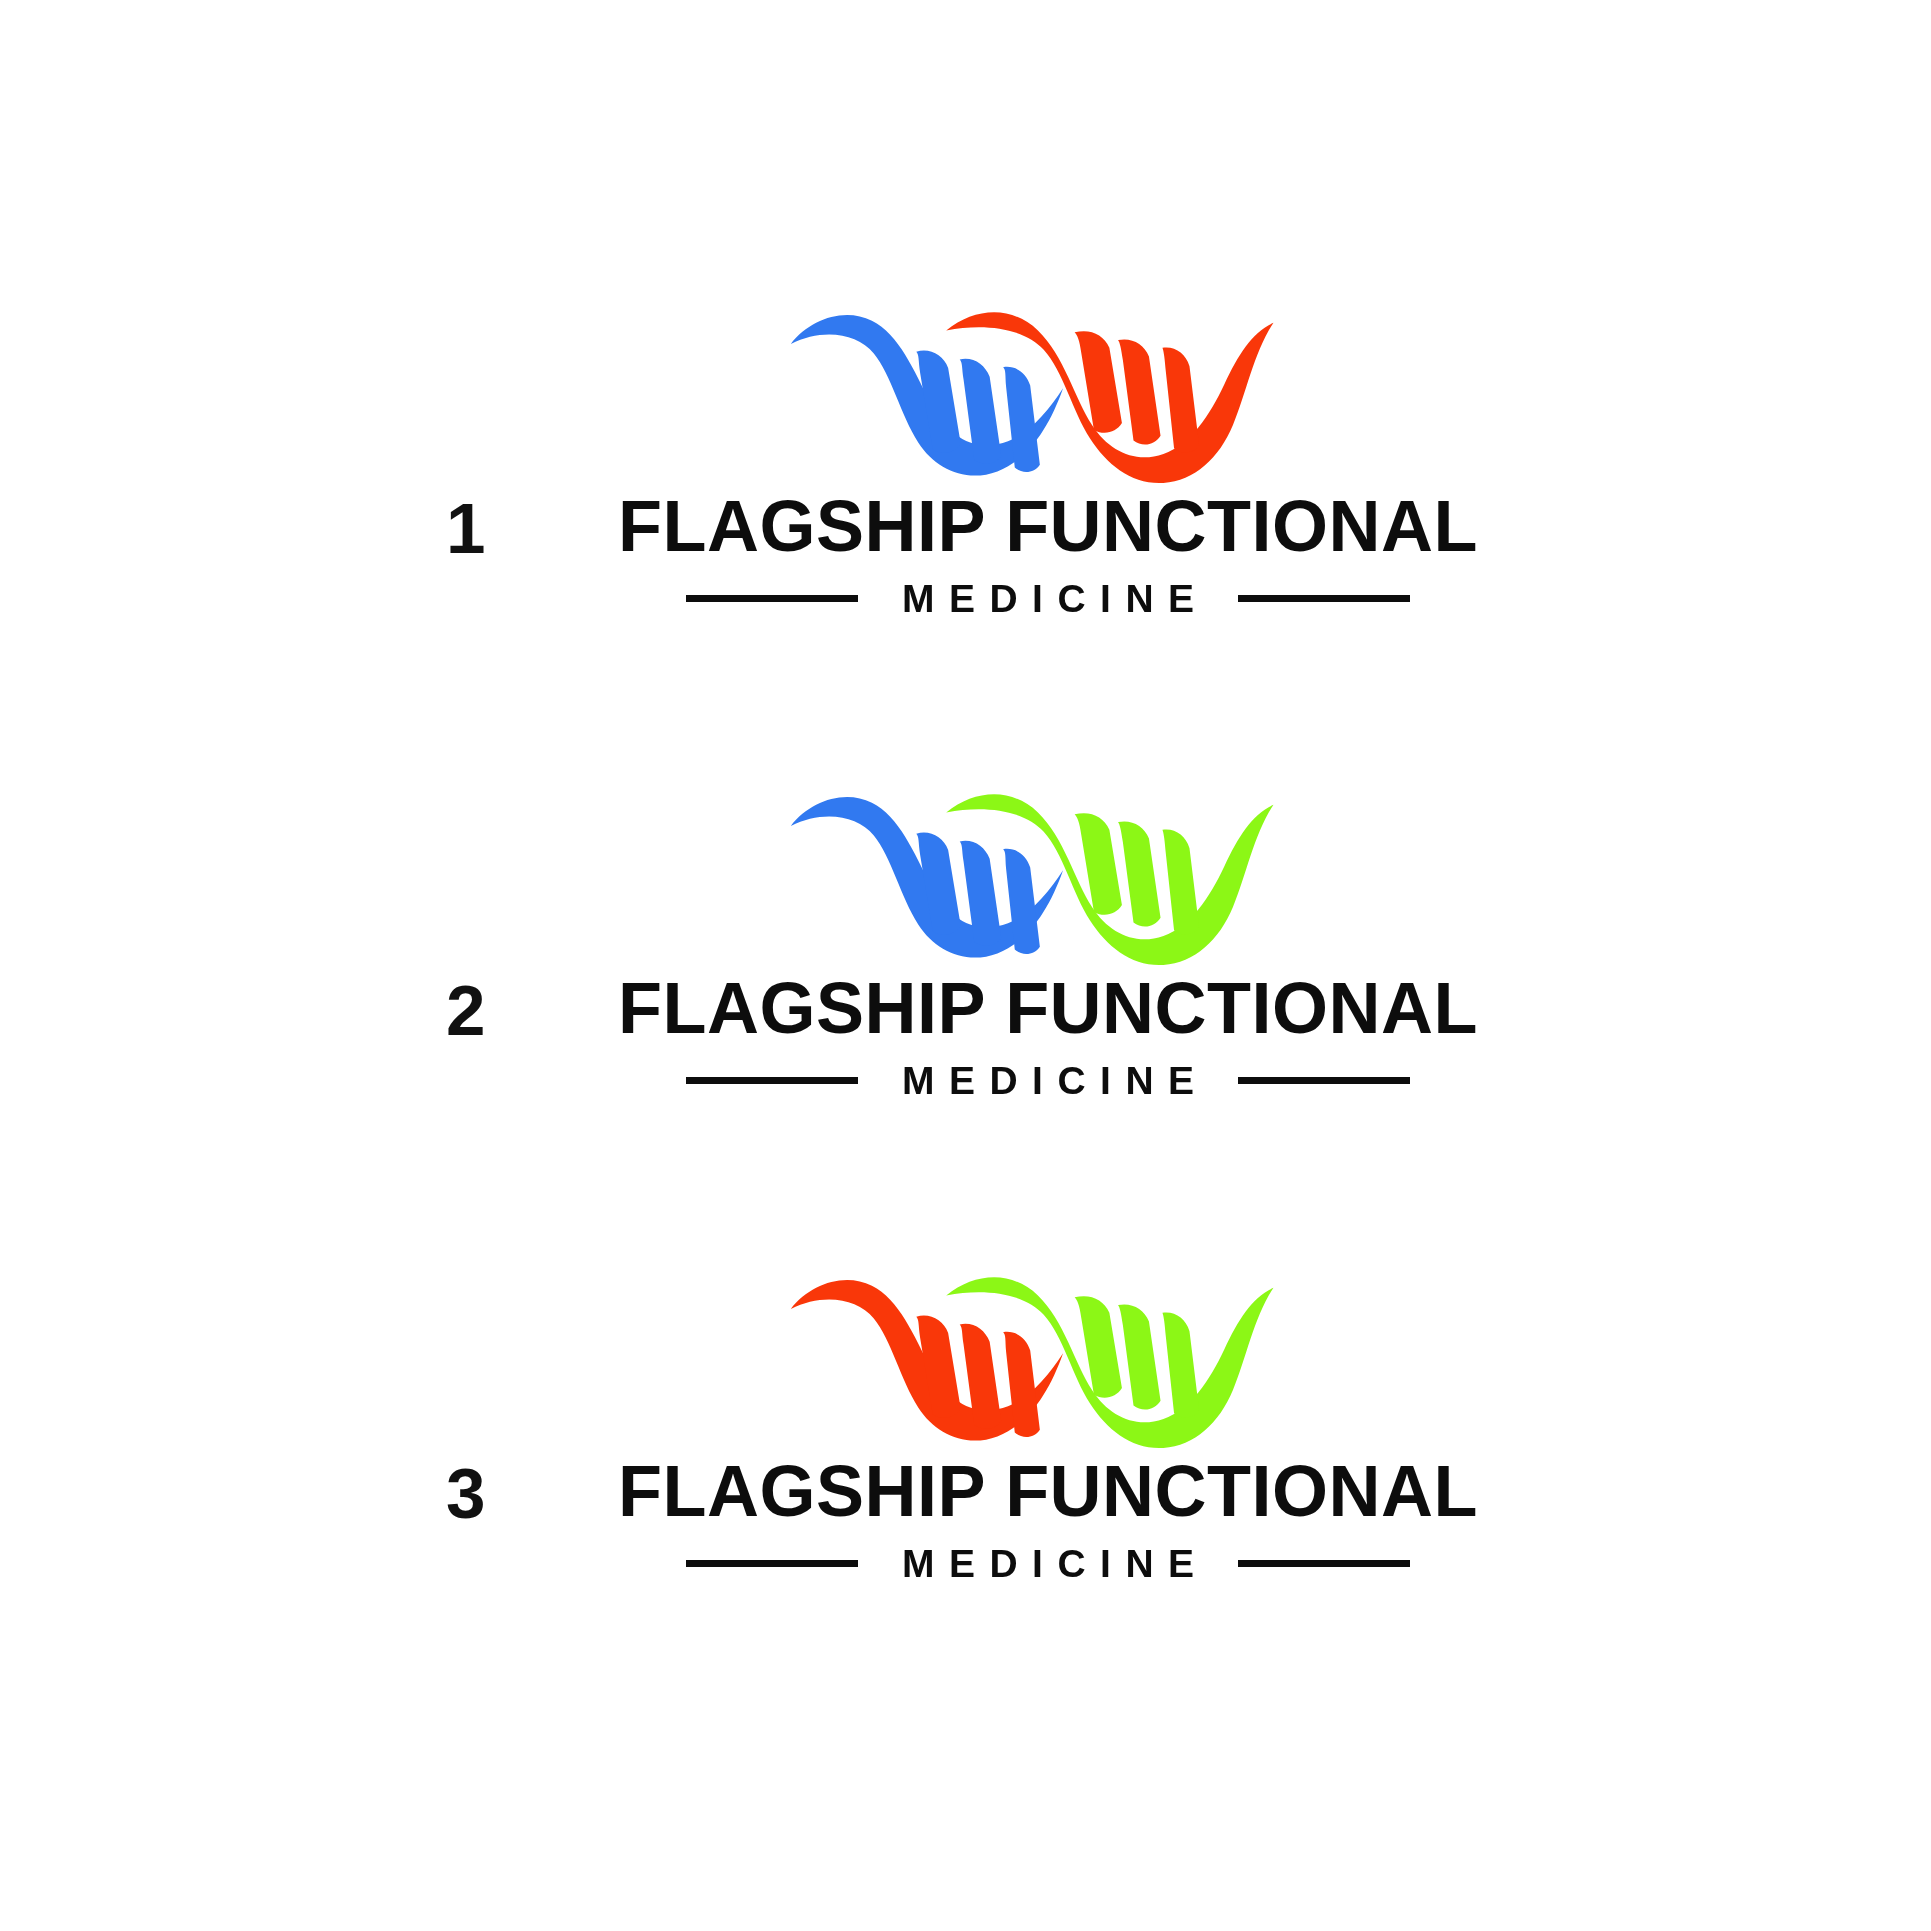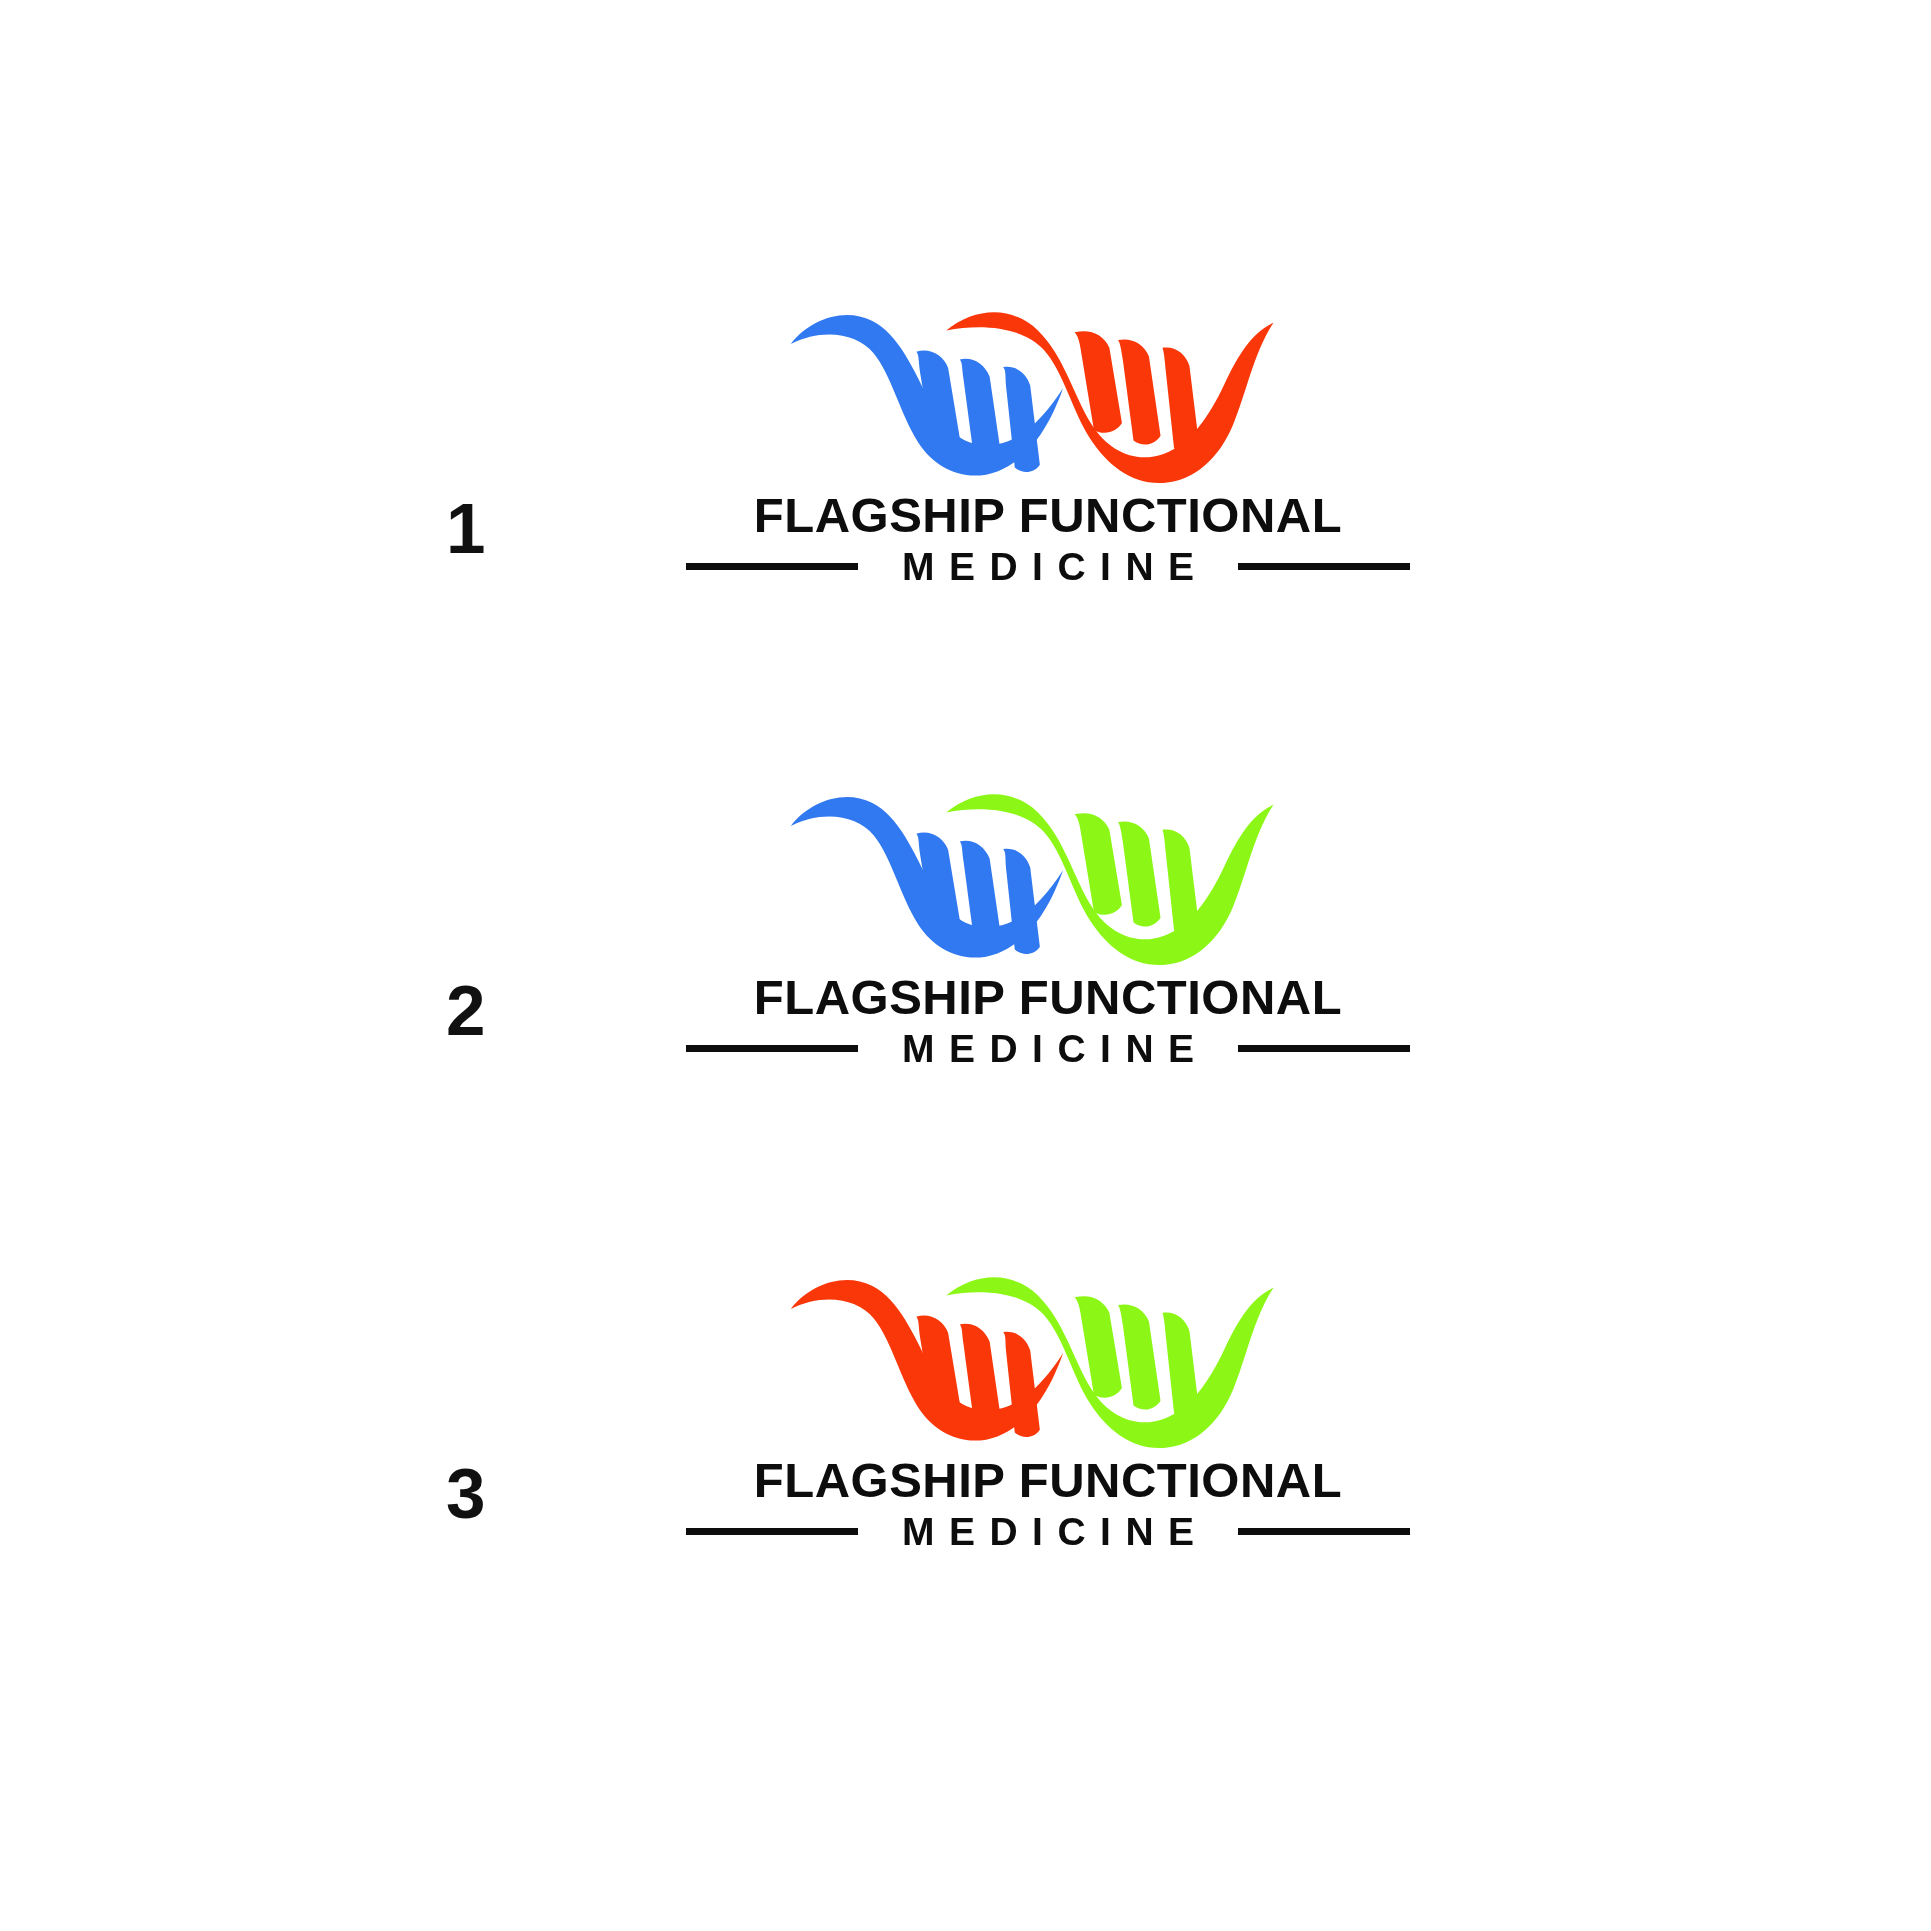--- a/index.html
+++ b/index.html
@@ -76,33 +76,33 @@
     position: relative;
     width: 898px;
   }
 
   .wordmark-main {
     display: block;
     width: 898px;
     text-align: center;
     font-family: "Liberation Sans", sans-serif;
     font-weight: 700;
-    font-size: 49px;
+    font-size: 72px;
     line-height: 0.92;
     letter-spacing: 0.5px;
     color: #0d0d0d;
     white-space: nowrap;
   }
 
   .wordmark-sub-row {
     display: flex;
     align-items: center;
     justify-content: center;
     width: 898px;
-    margin-top: 9px;
+    margin-top: 20px;
     gap: 0px;
   }
   .rule {
     height: 6.8px;
     background: #0d0d0d;
     flex: 0 0 auto;
     width: 172px;
   }
   .rule.left  { margin-right: 29px; }
   .rule.right { margin-left: 29px; }

